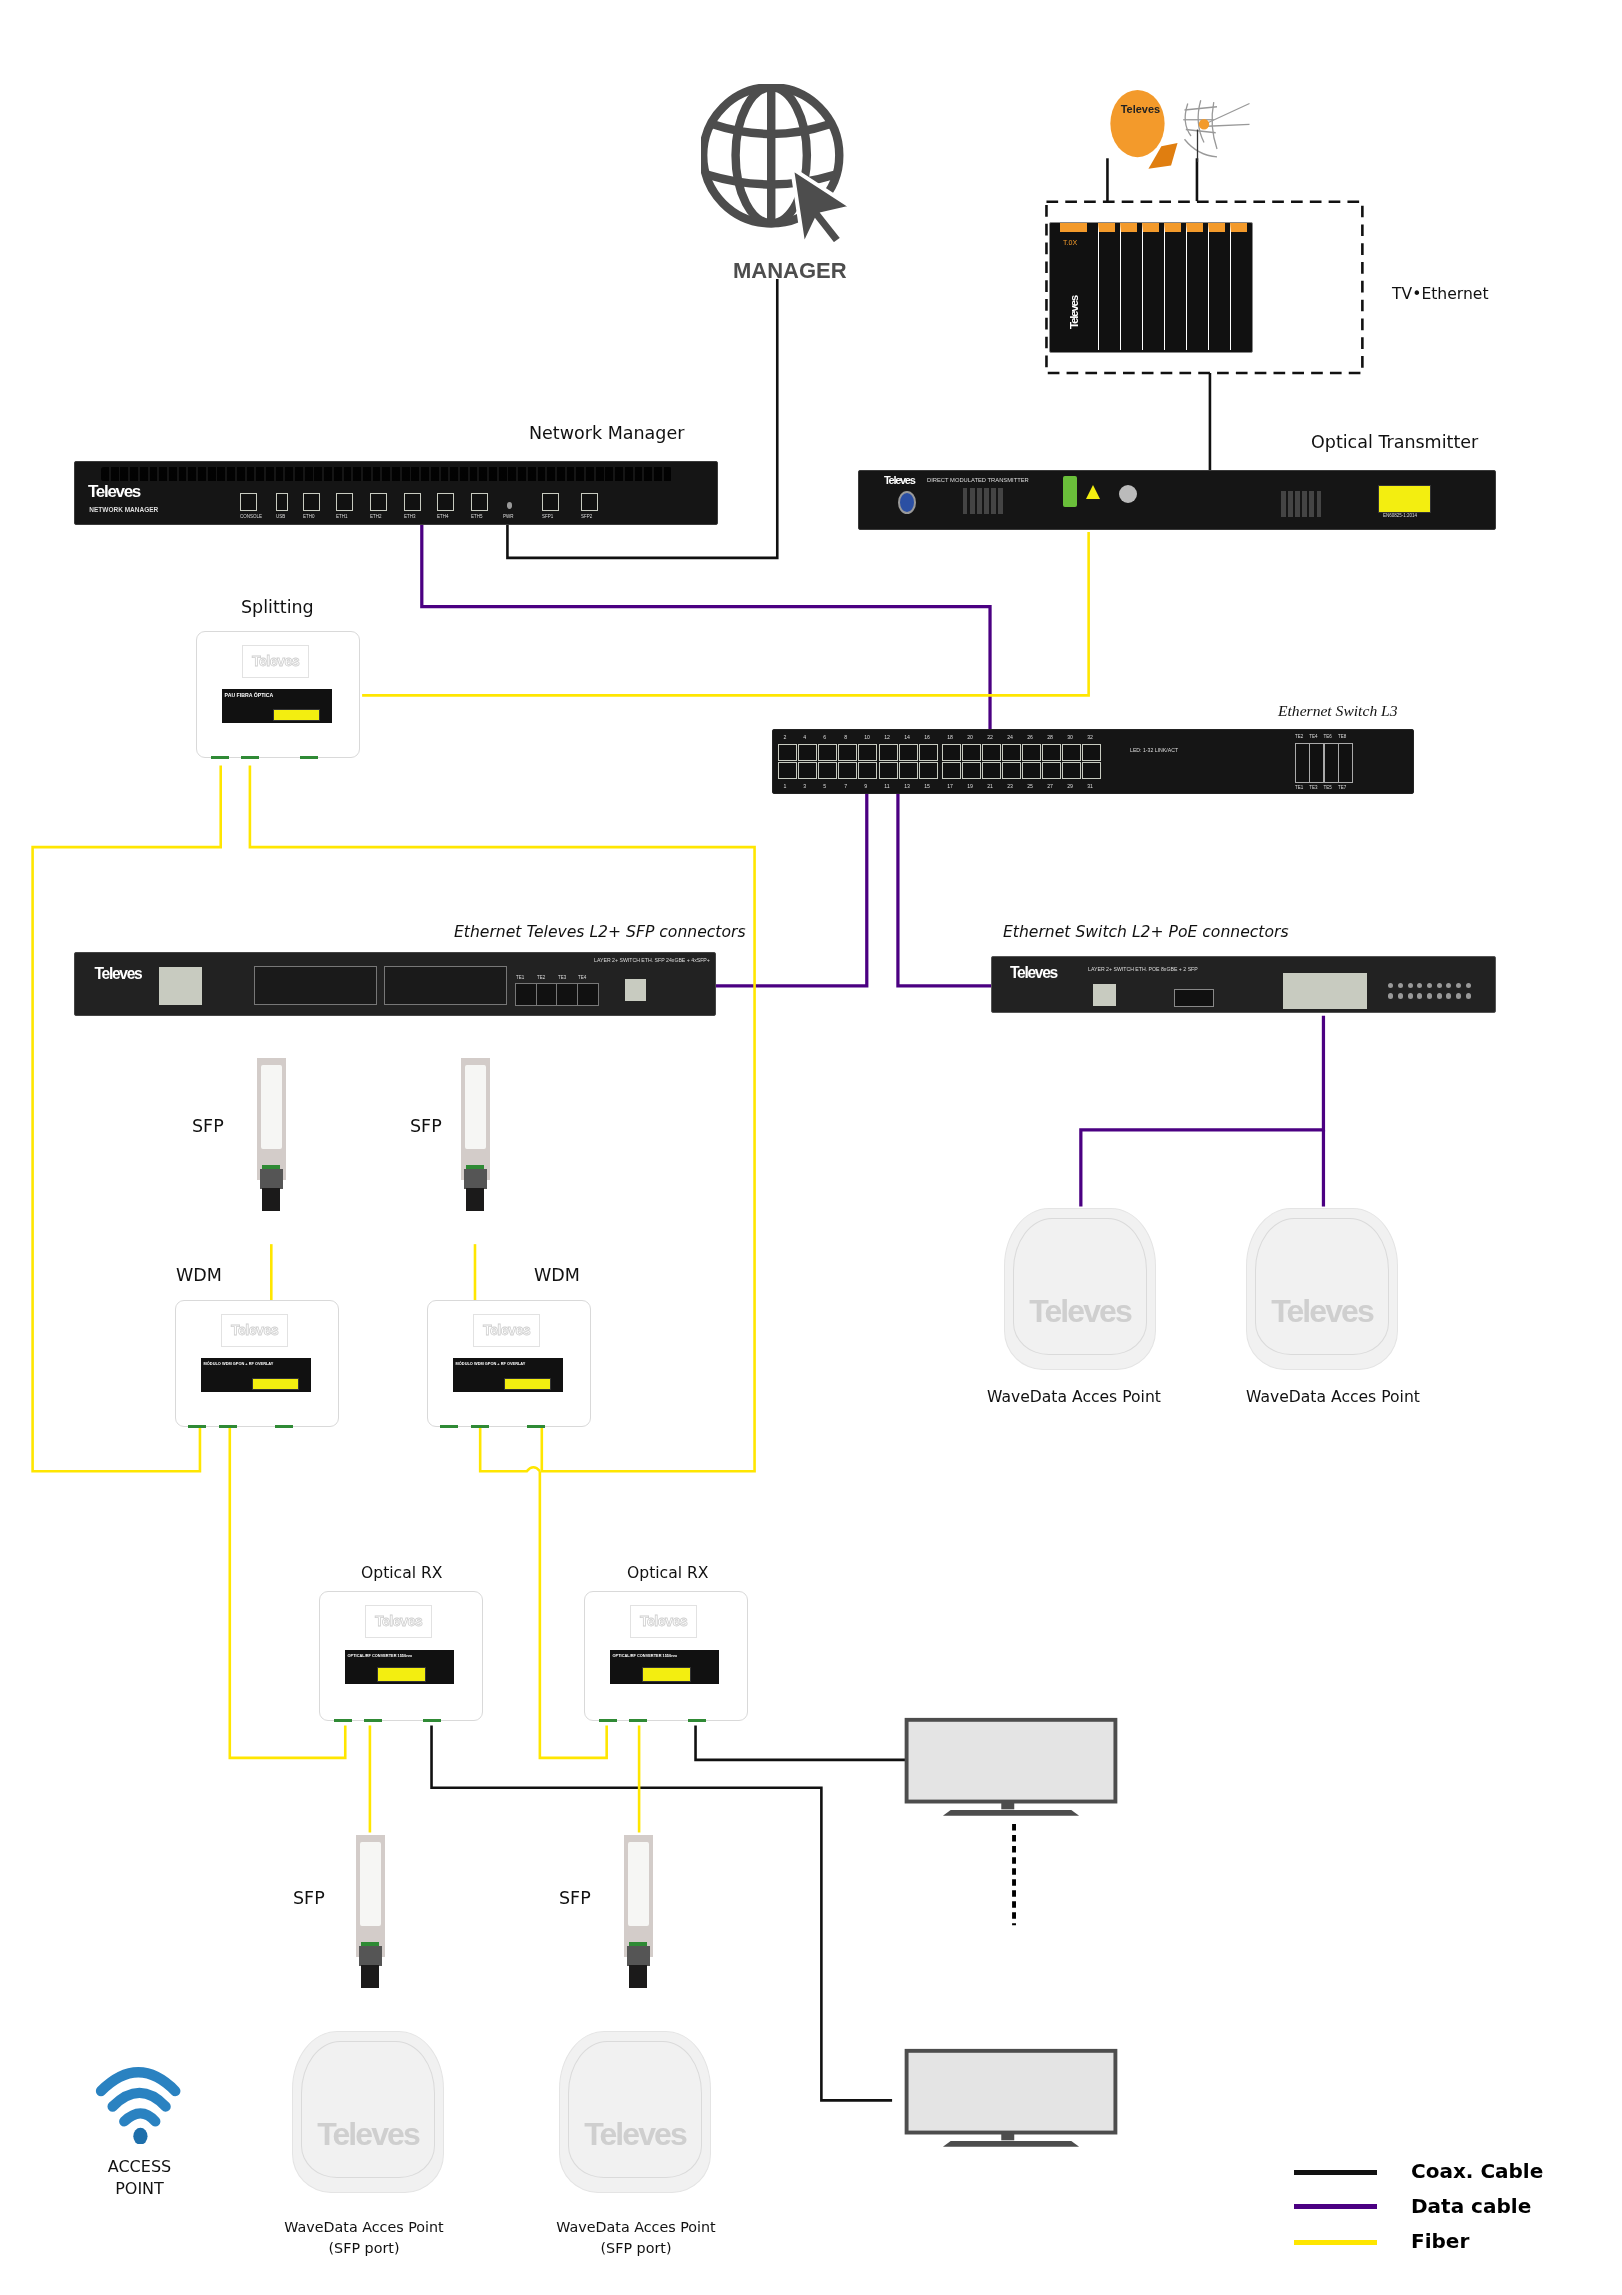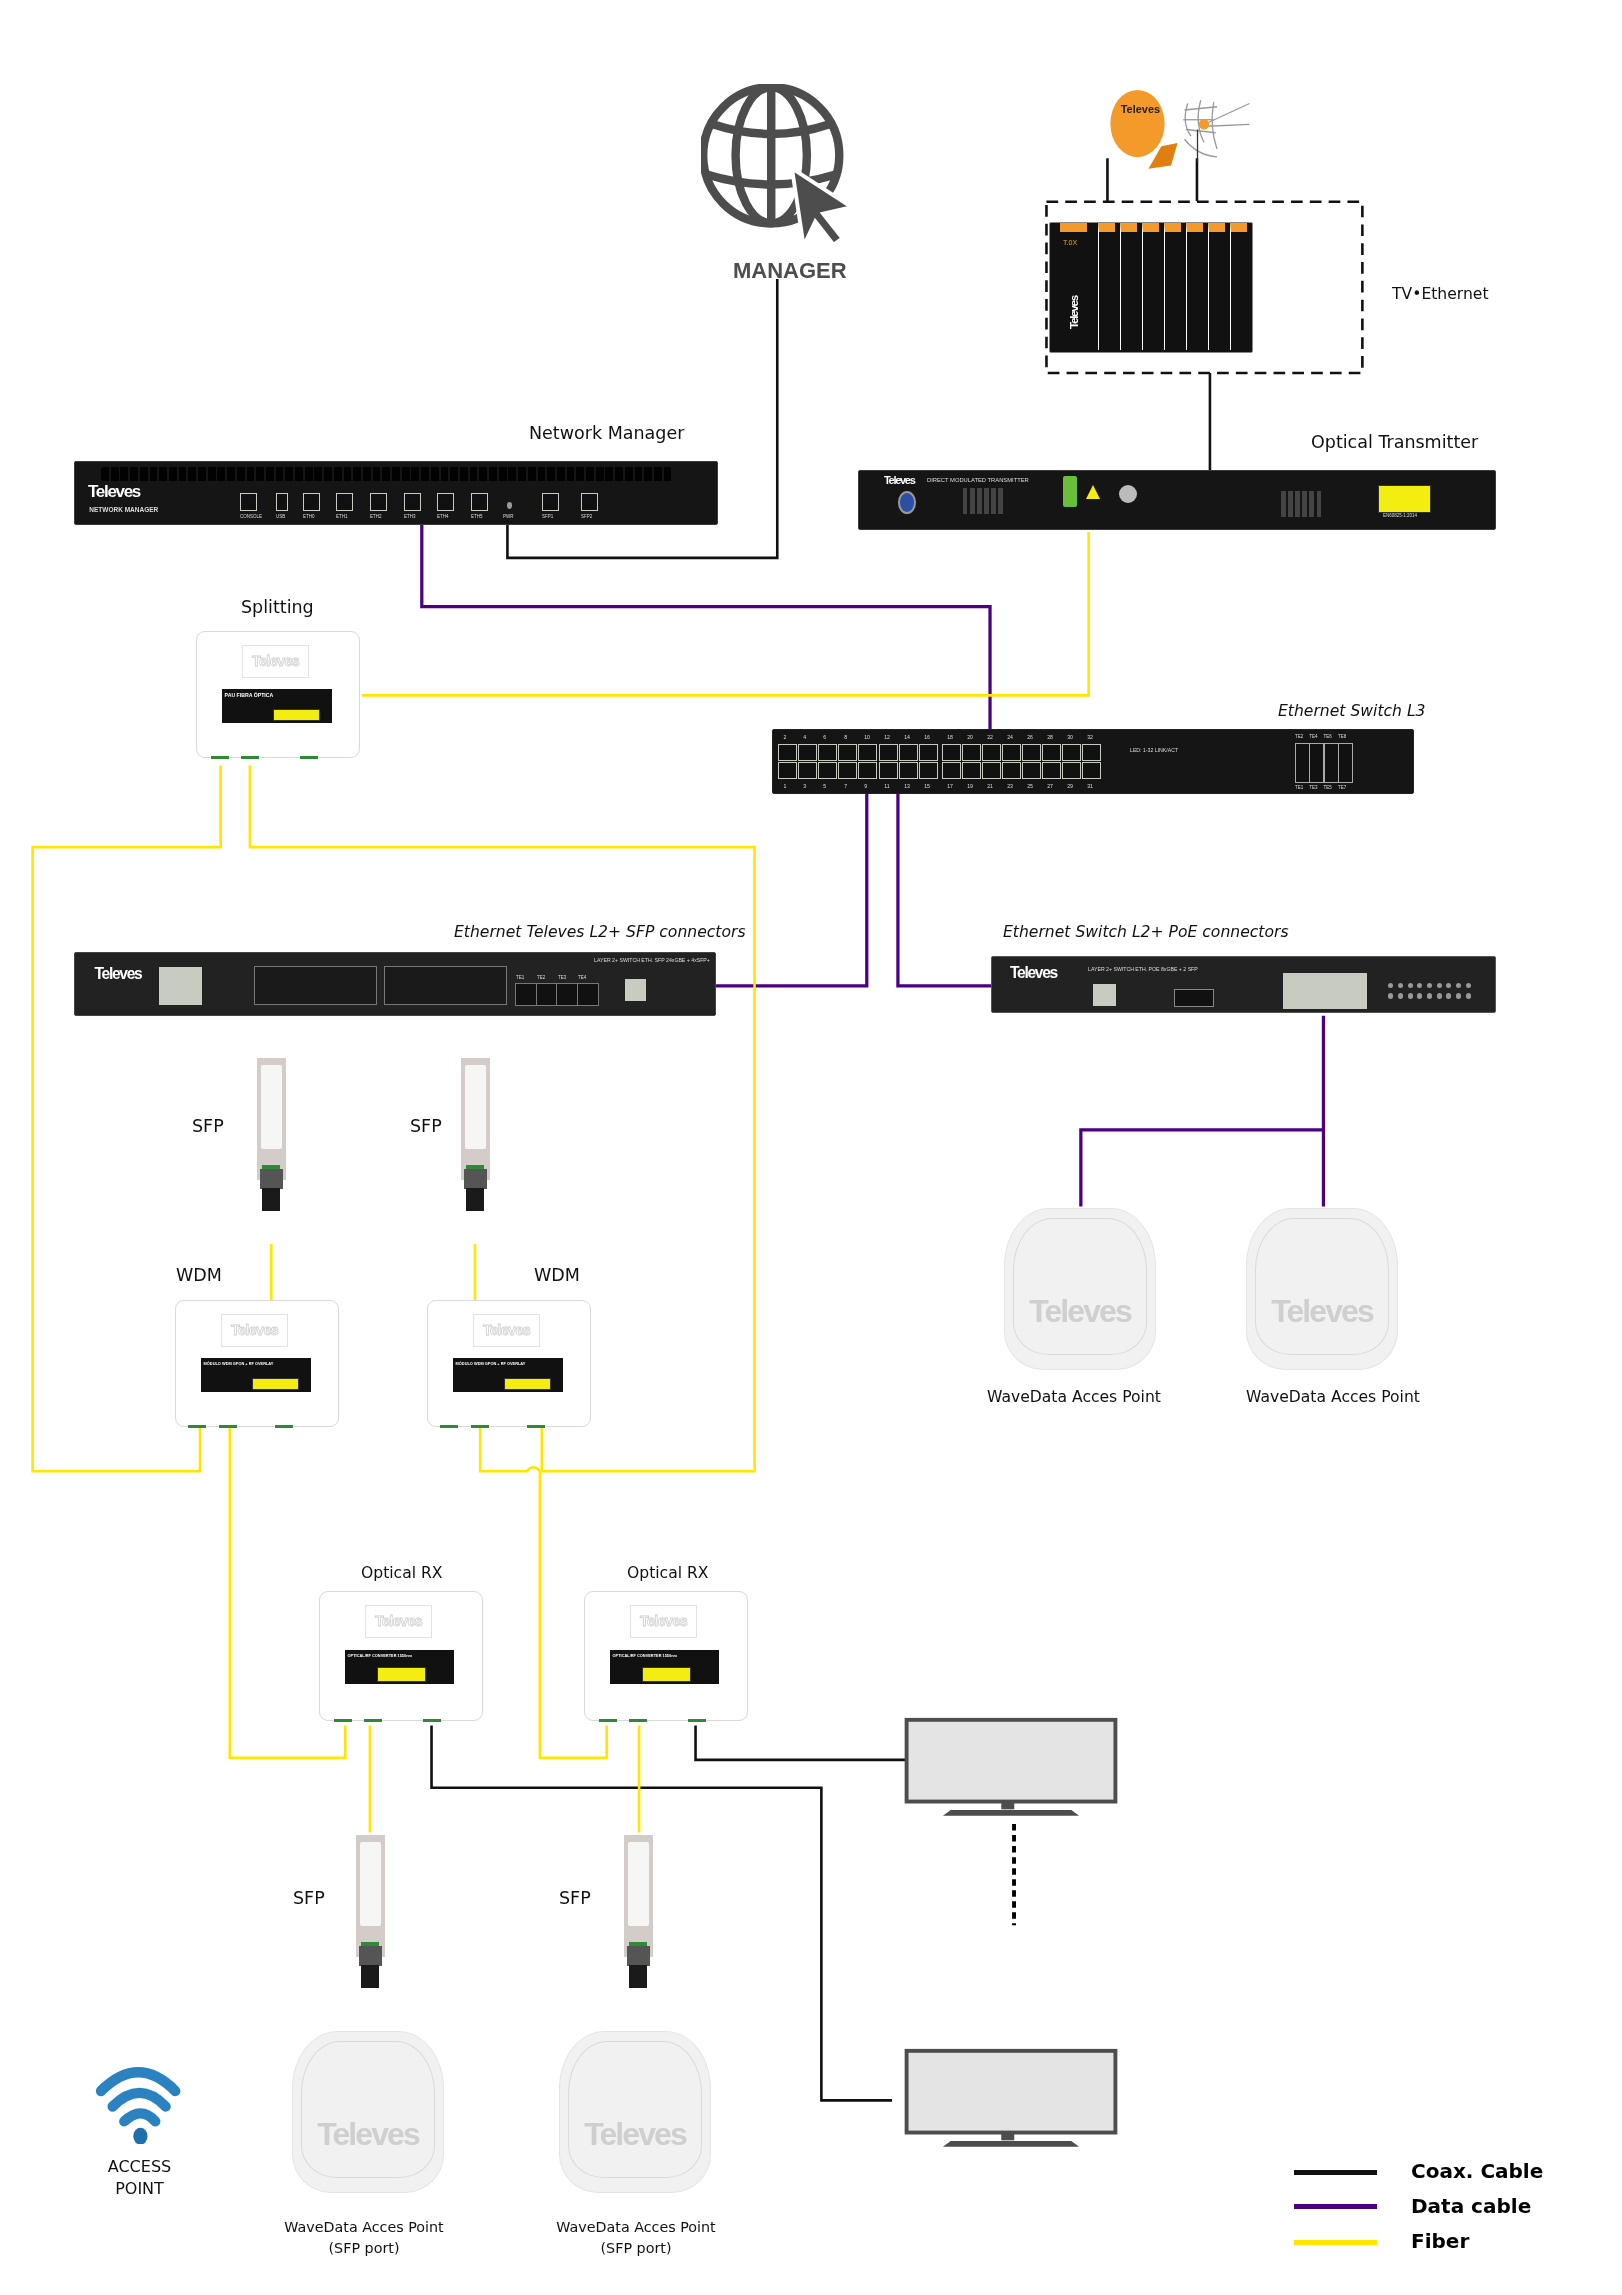--- a/index.html
+++ b/index.html
@@ -163,21 +163,21 @@
   <div class="ghost-logo" style="left:45px;top:13px;width:65px;height:31px;line-height:31px;font-size:14.3px;">Televes</div>
   <div class="panel" style="left:25px;top:57px;width:110px;height:34px;">
     <div class="t" style="left:2.6px;top:2.6px;">PAU FIBRA ÓPTICA</div>
     <div class="warn" style="left:51px;top:19.5px;width:45px;height:10.4px;"></div>
   </div>
   <div class="port-g" style="left:14.3px;bottom:-1.9px;width:18px;"></div>
   <div class="port-g" style="left:44px;bottom:-1.9px;width:18px;"></div>
   <div class="port-g" style="left:103px;bottom:-1.9px;width:18px;"></div>
 </div>
 
-<div class="lbl lbl-it" style="left:1278px;top:702px;">Ethernet Switch L3</div>
+<div class="lbl lbl-it" style="left:1278px;top:702px;font-family:Liberation Serif, serif;">Ethernet Switch L3</div>
 <div class="device rack" style="left:772px;top:729px;width:642px;height:65px;border-color:#222;">
   <div id="l3-top-nums" style="position:absolute;left:5.2px;top:3.9px;">
       <div class="small" style="left:5.2px;top:0;font-size:5.2px;">2</div>
       <div class="small" style="left:25px;top:0;font-size:5.2px;">4</div>
       <div class="small" style="left:45px;top:0;font-size:5.2px;">6</div>
       <div class="small" style="left:66px;top:0;font-size:5.2px;">8</div>
       <div class="small" style="left:86px;top:0;font-size:5.2px;">10</div>
       <div class="small" style="left:106px;top:0;font-size:5.2px;">12</div>
       <div class="small" style="left:126px;top:0;font-size:5.2px;">14</div>
       <div class="small" style="left:146px;top:0;font-size:5.2px;">16</div>

